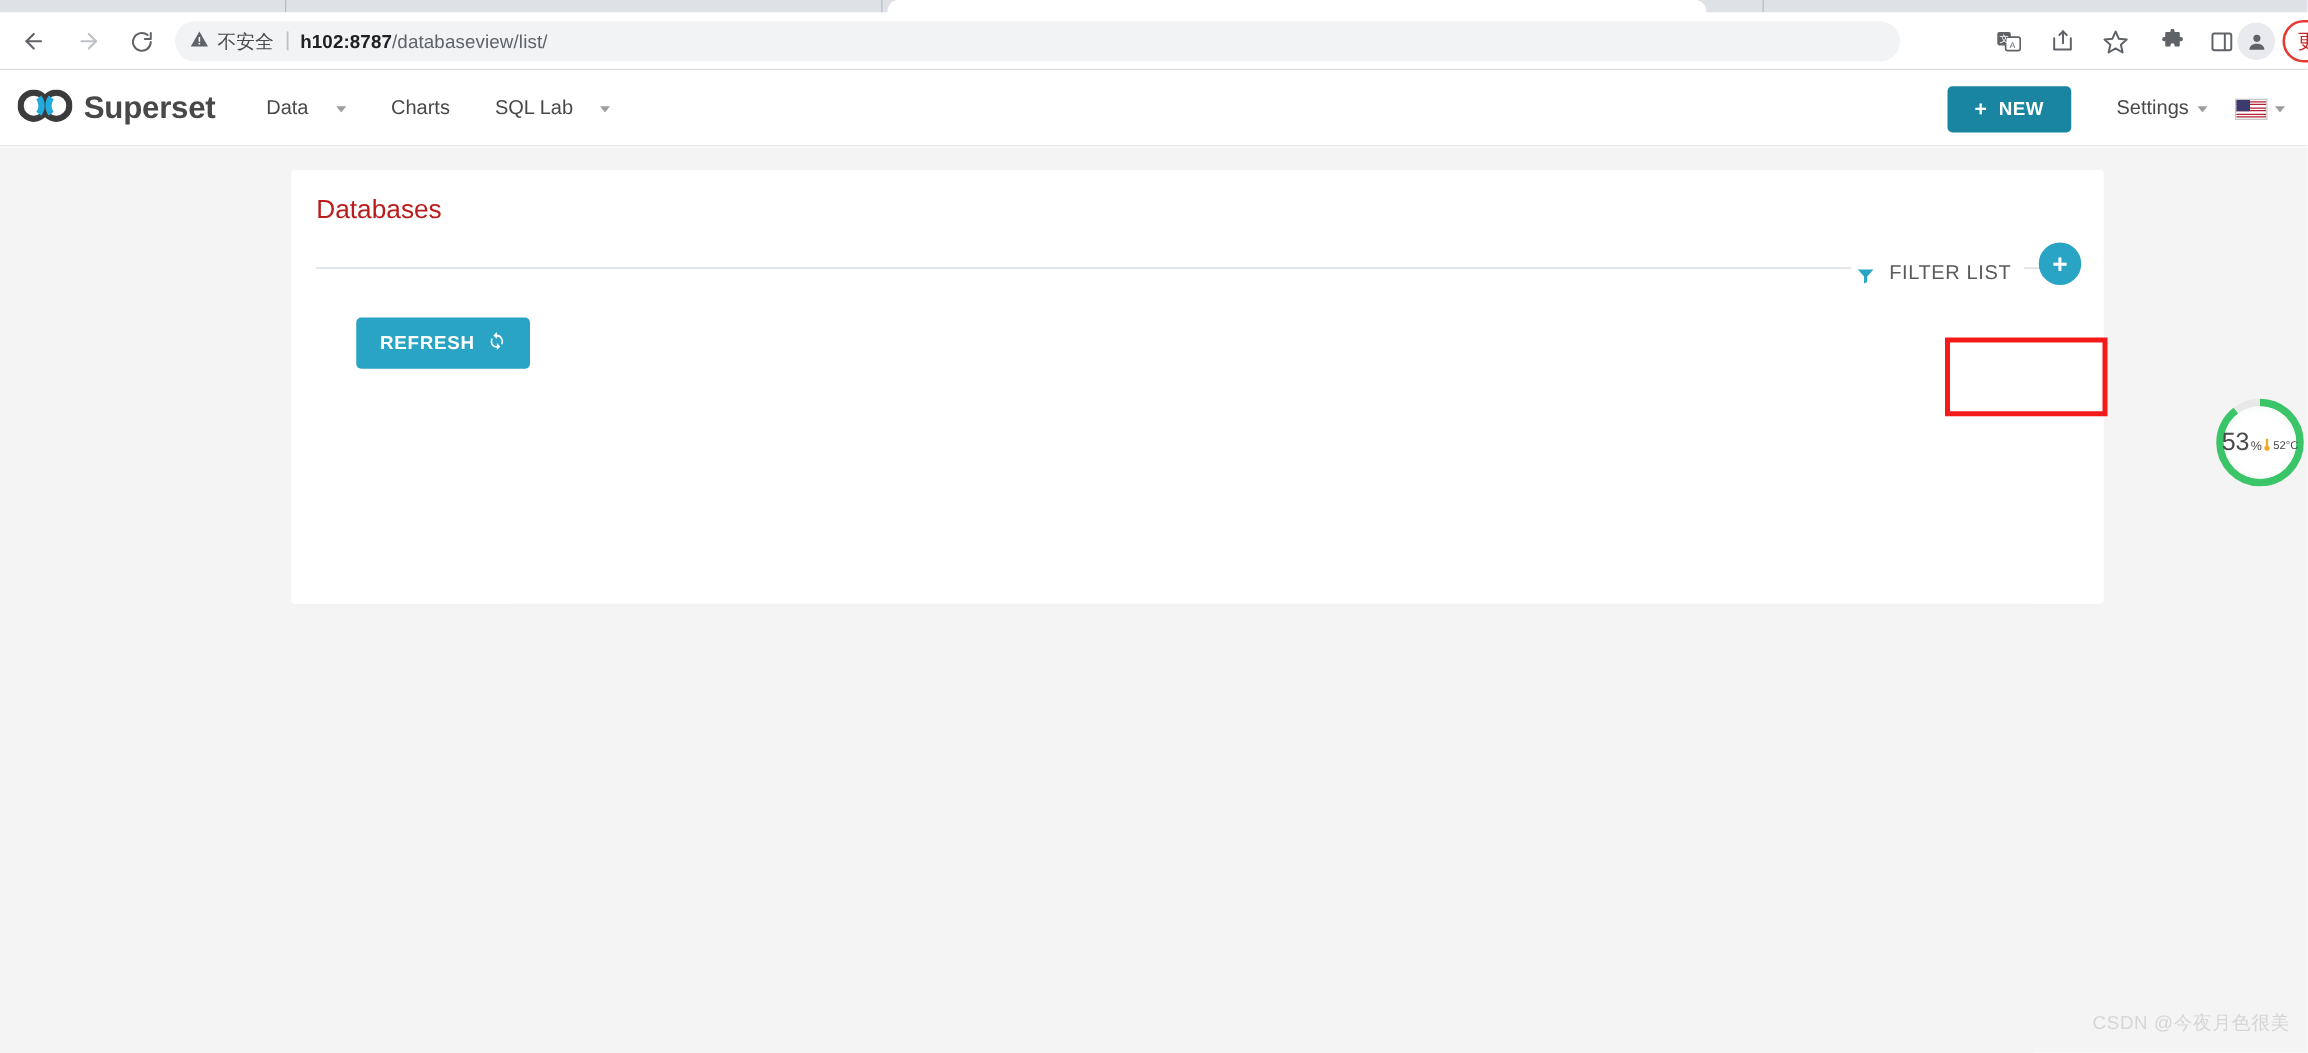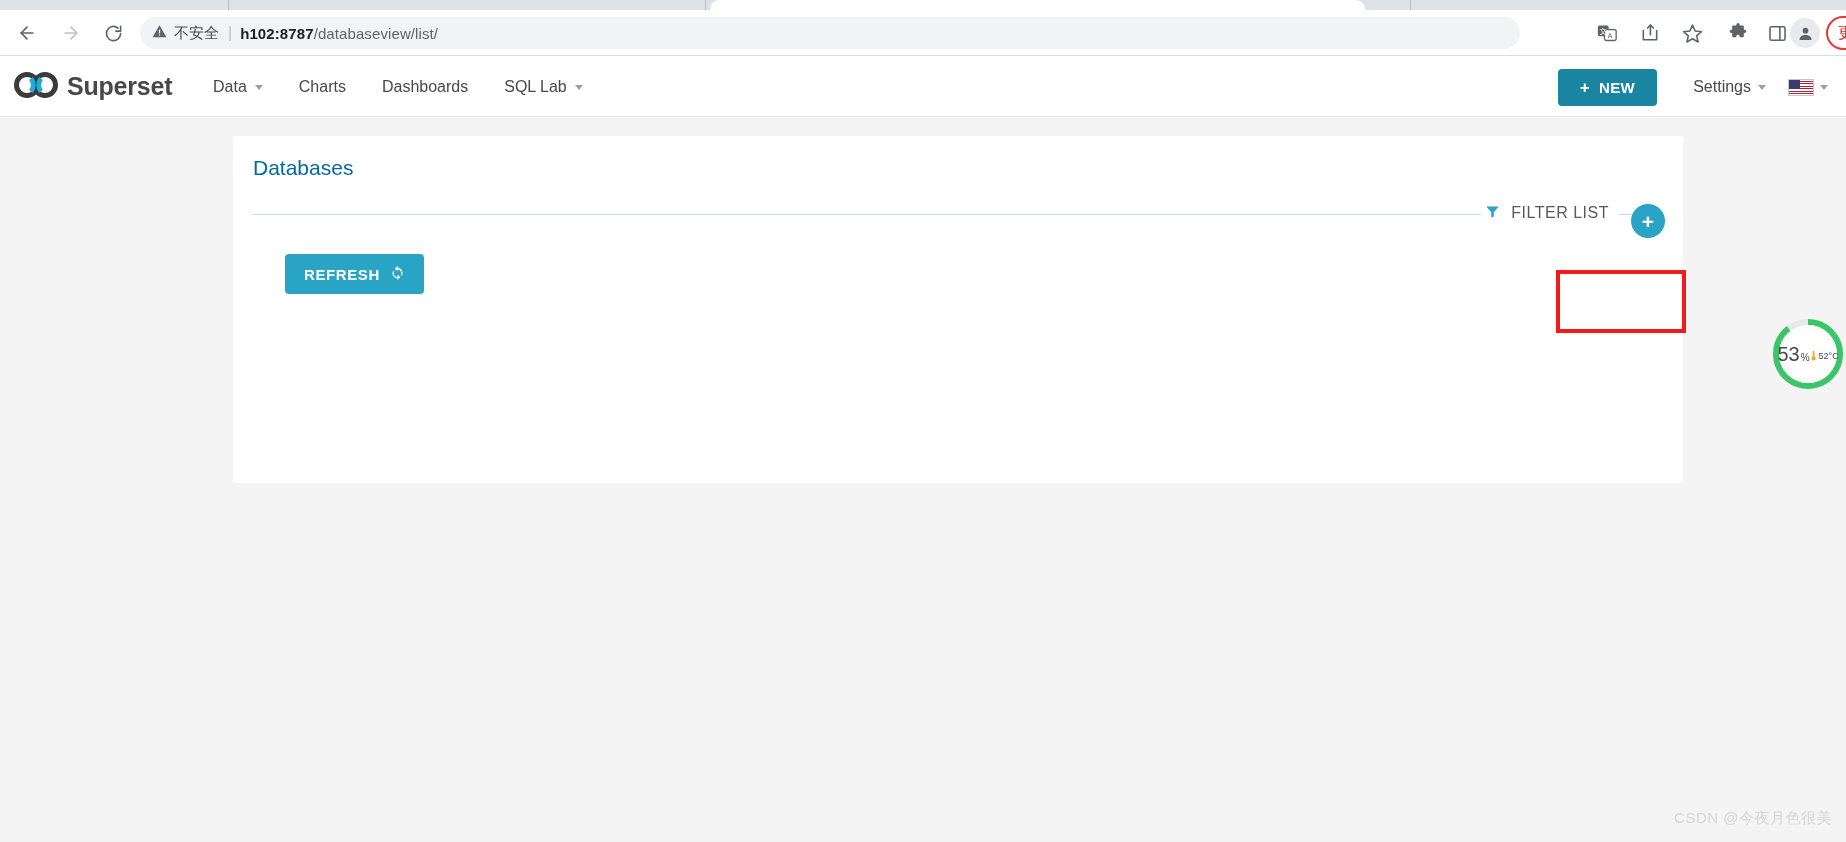--- a/index.html
+++ b/index.html
@@ -152,21 +152,21 @@
     position: absolute;
     top: 0; left: 195px;
     height: 60px;
     display: flex;
     align-items: center;
     gap: 0;
   }
   .nav-link {
     display: flex;
     align-items: center;
-    gap: 8px;
+    gap: 22px;
     padding: 0 18px;
     height: 60px;
     font-size: 16px;
     color: #484848;
   }
   .caret {
     width: 0; height: 0;
     border-left: 4px solid transparent;
     border-right: 4px solid transparent;
     border-top: 5px solid #9e9e9e;
@@ -241,38 +241,37 @@
     width: 1450px;
     height: 347px;
     background: #ffffff;
     border-radius: 3px;
   }
 
   .card-title {
     position: absolute;
     top: 20px; left: 20px;
     font-size: 21px;
-    color: #0369a1;
+    color: #b91c1c;
   }
 
   .divider {
     position: absolute;
     top: 78px; left: 20px;
     width: 1410px;
     height: 1px;
     background: #cfd8dc;
   }
 
   .header-actions {
     position: absolute;
     top: 58px; right: 18px;
     display: flex;
-    align-items: flex-start;
+    align-items: flex-end;
     gap: 0;
-    margin-top: 10px;
   }
   .filter-icon-wrap {
     display: flex;
     align-items: center;
     justify-content: center;
     width: 22px;
     background: #ffffff;
   }
   .filter-label {
     font-size: 16px;
@@ -494,23 +493,20 @@
 
   <div class="nav-links">
     <div class="nav-link">
       <span>Data</span>
       <span class="caret"></span>
     </div>
     <div class="nav-link">
       <span>Charts</span>
     </div>
     <div class="nav-link">
-      <span>Dashboards</span>
-    </div>
-    <div class="nav-link">
       <span>SQL Lab</span>
       <span class="caret"></span>
     </div>
   </div>
 
   <div class="nav-right">
     <button class="btn-new">
       <span class="plus-sign">+</span>
       <span>NEW</span>
     </button>

